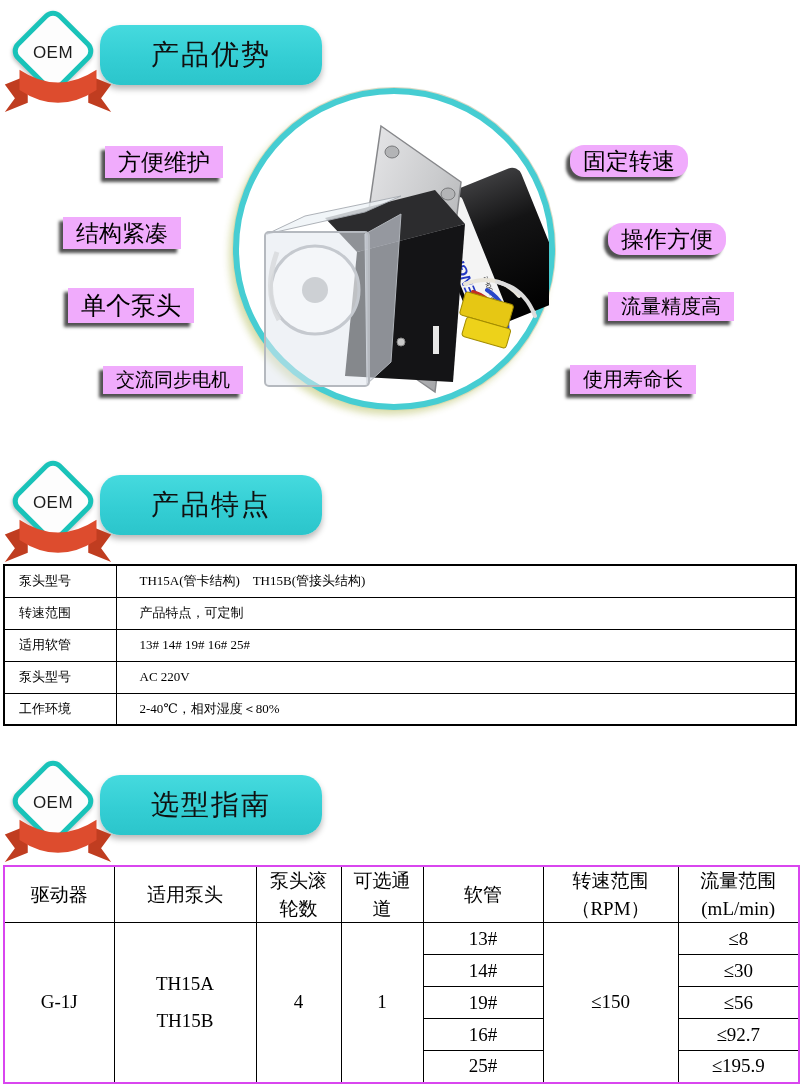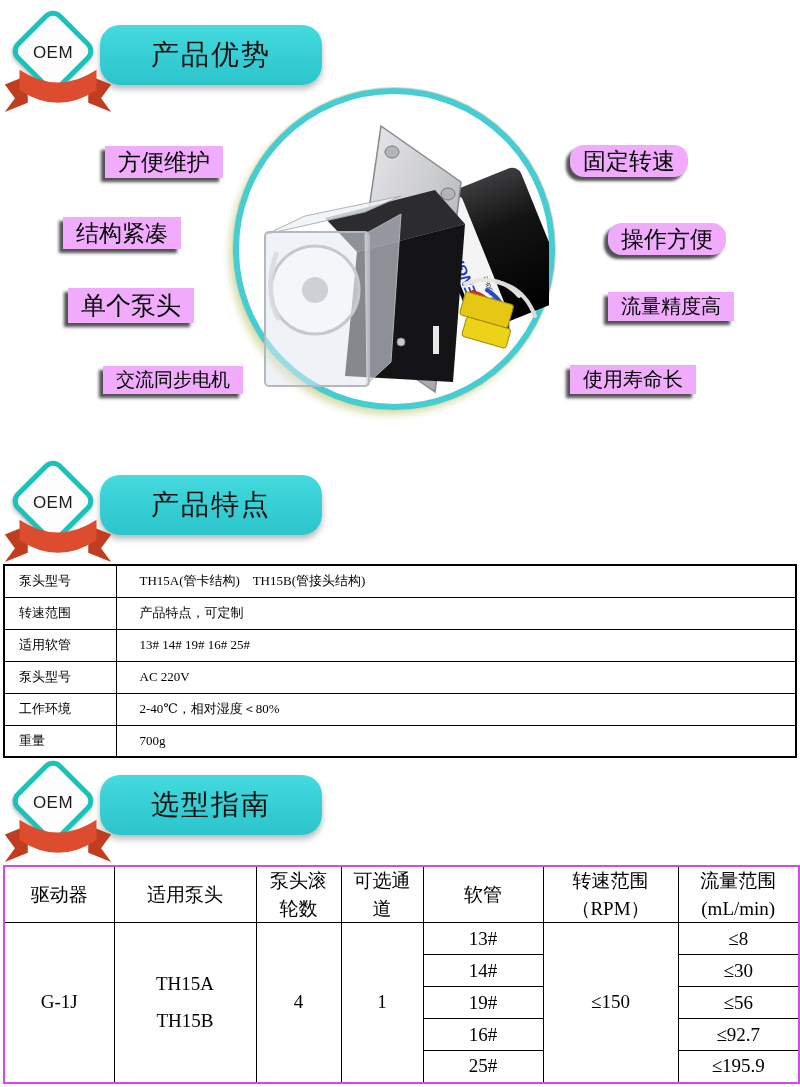--- a/index.html
+++ b/index.html
@@ -195,24 +195,20 @@
       <td class="label">适用软管</td>
       <td class="value">13# 14# 19# 16# 25#</td>
     </tr>
     <tr>
       <td class="label">泵头型号</td>
       <td class="value">AC 220V</td>
     </tr>
     <tr>
       <td class="label">工作环境</td>
       <td class="value">2-40℃，相对湿度＜80%</td>
-    </tr>
-    <tr>
-      <td class="label">重量</td>
-      <td class="value">700g</td>
     </tr>
   </tbody>
     </table>
 
   <div class="section-header" style="top:756px">
     <div class="title-bar">选型指南</div>
     <div class="oem-badge">
       <div class="diamond"></div>
       <svg class="ribbon" viewBox="0 0 120 54">
         <path d="M2,22 L27,12 L27,42 L2,52 L13,37 Z" fill="#c03d20"></path>

